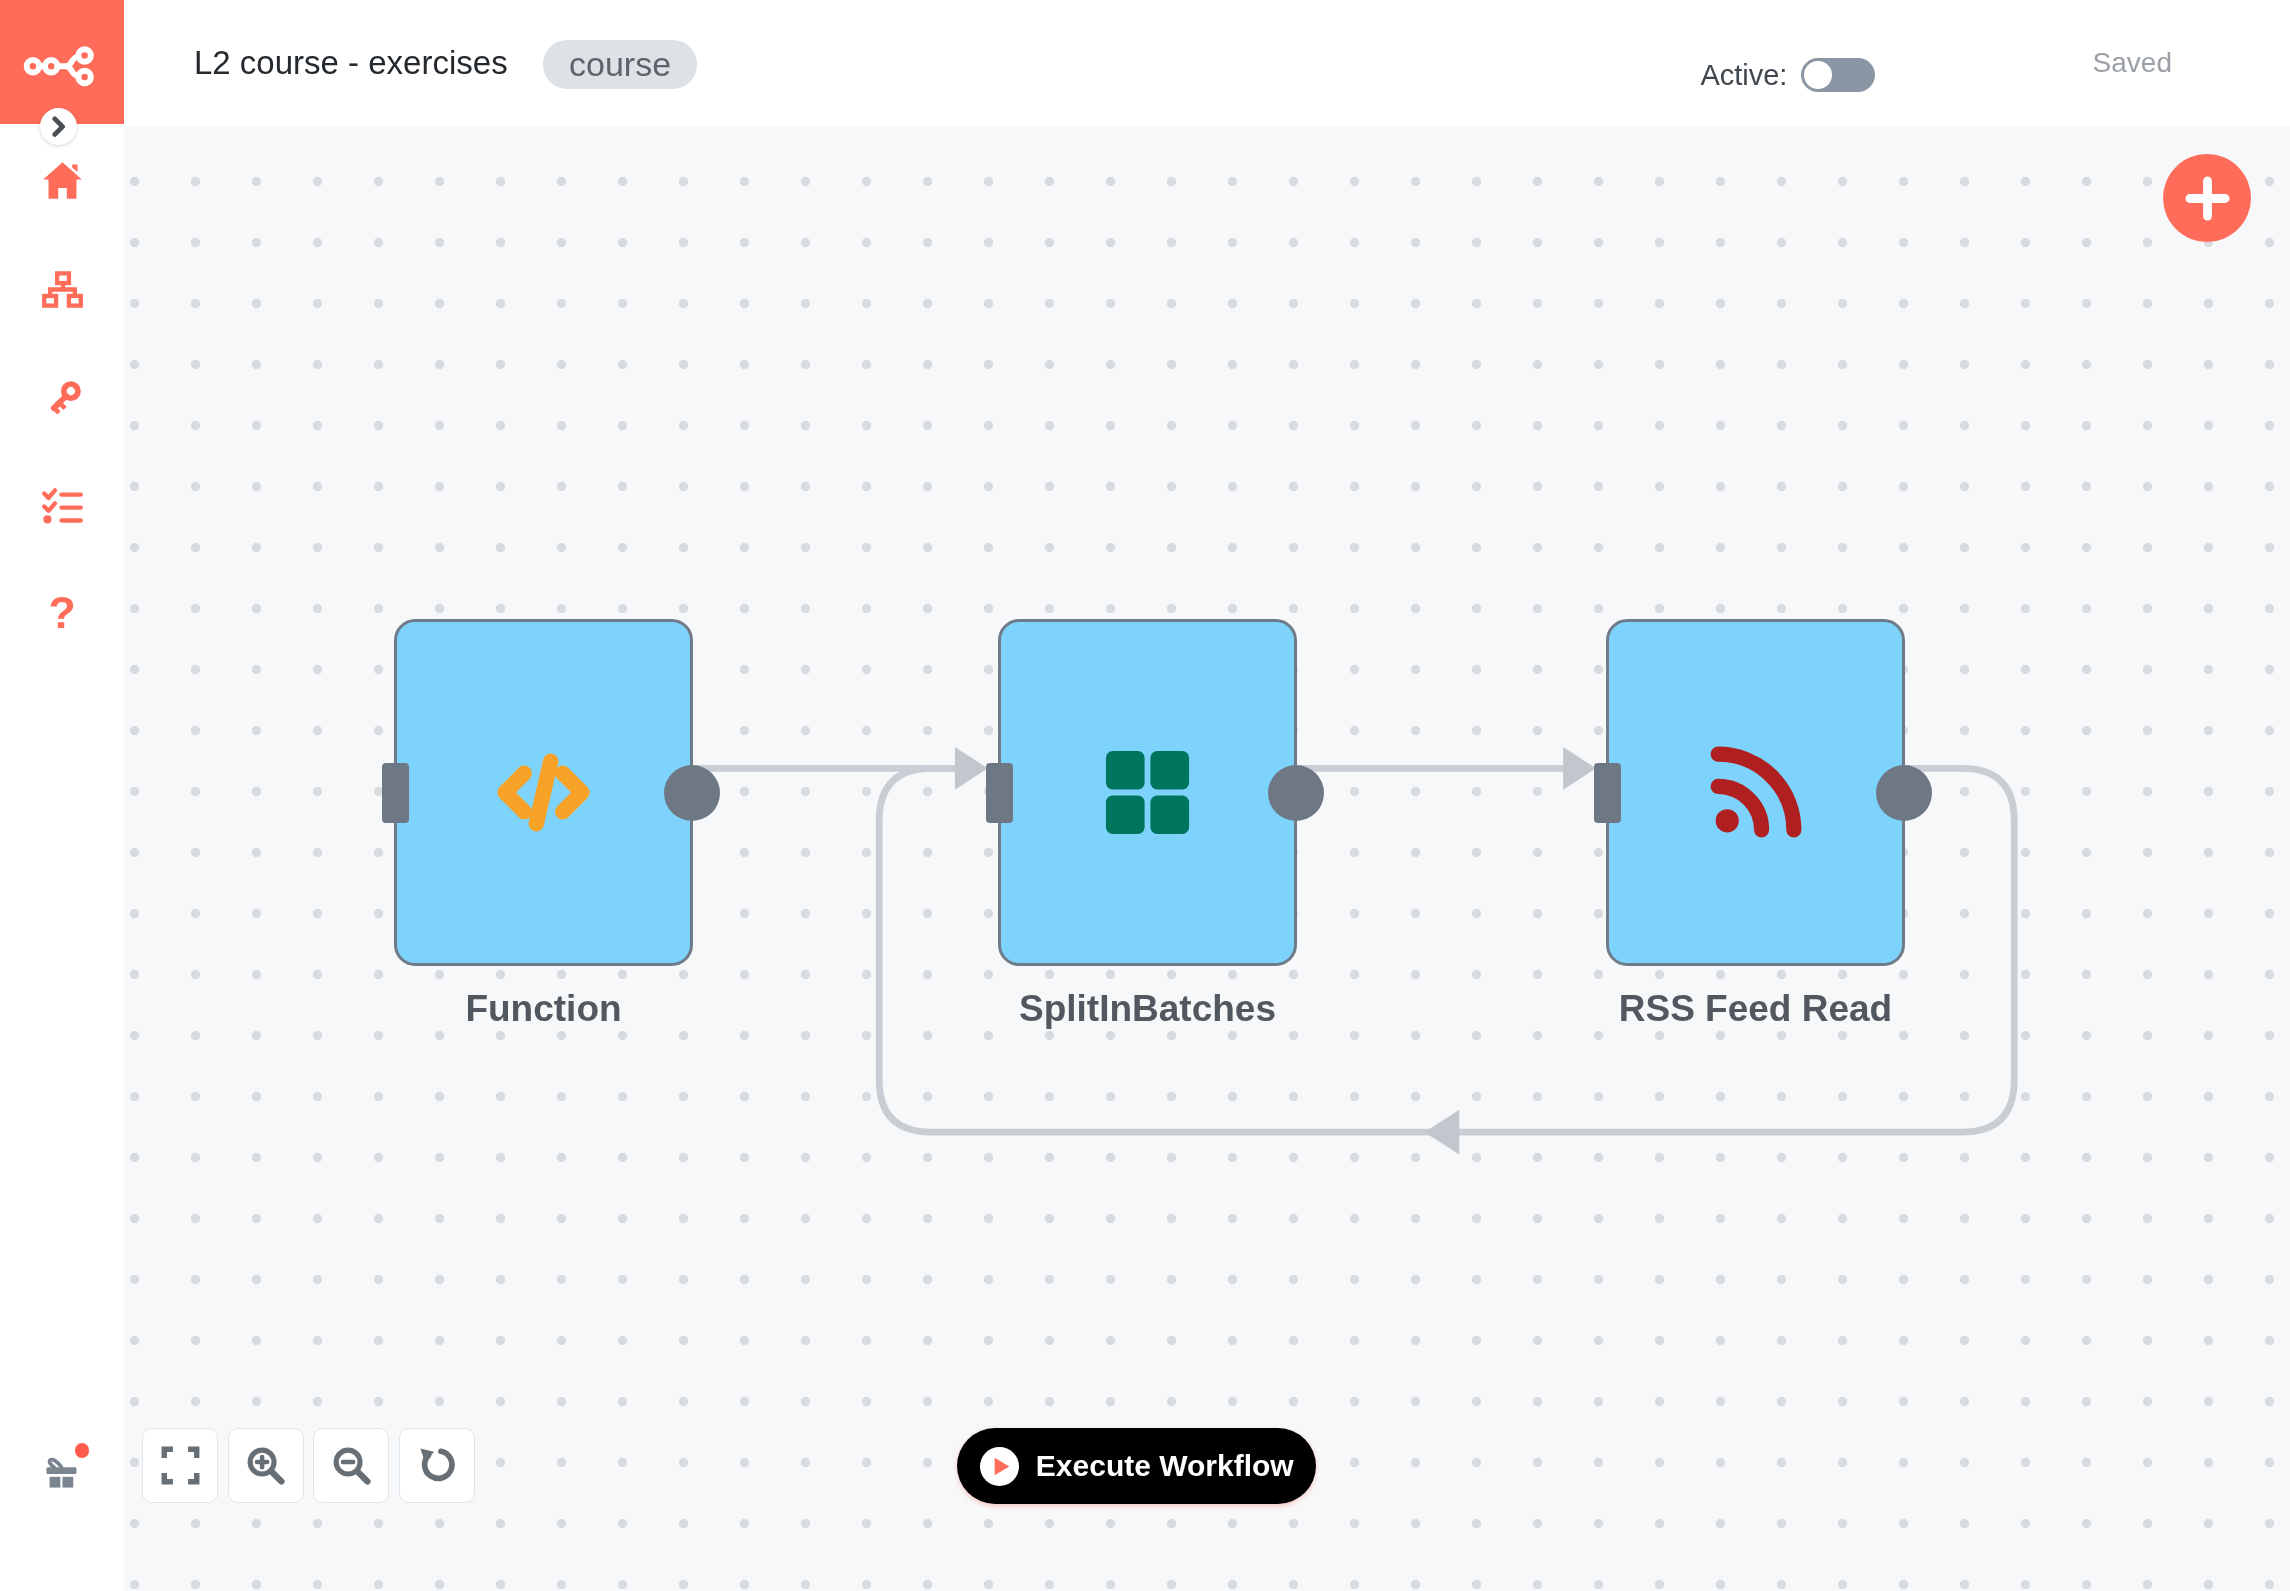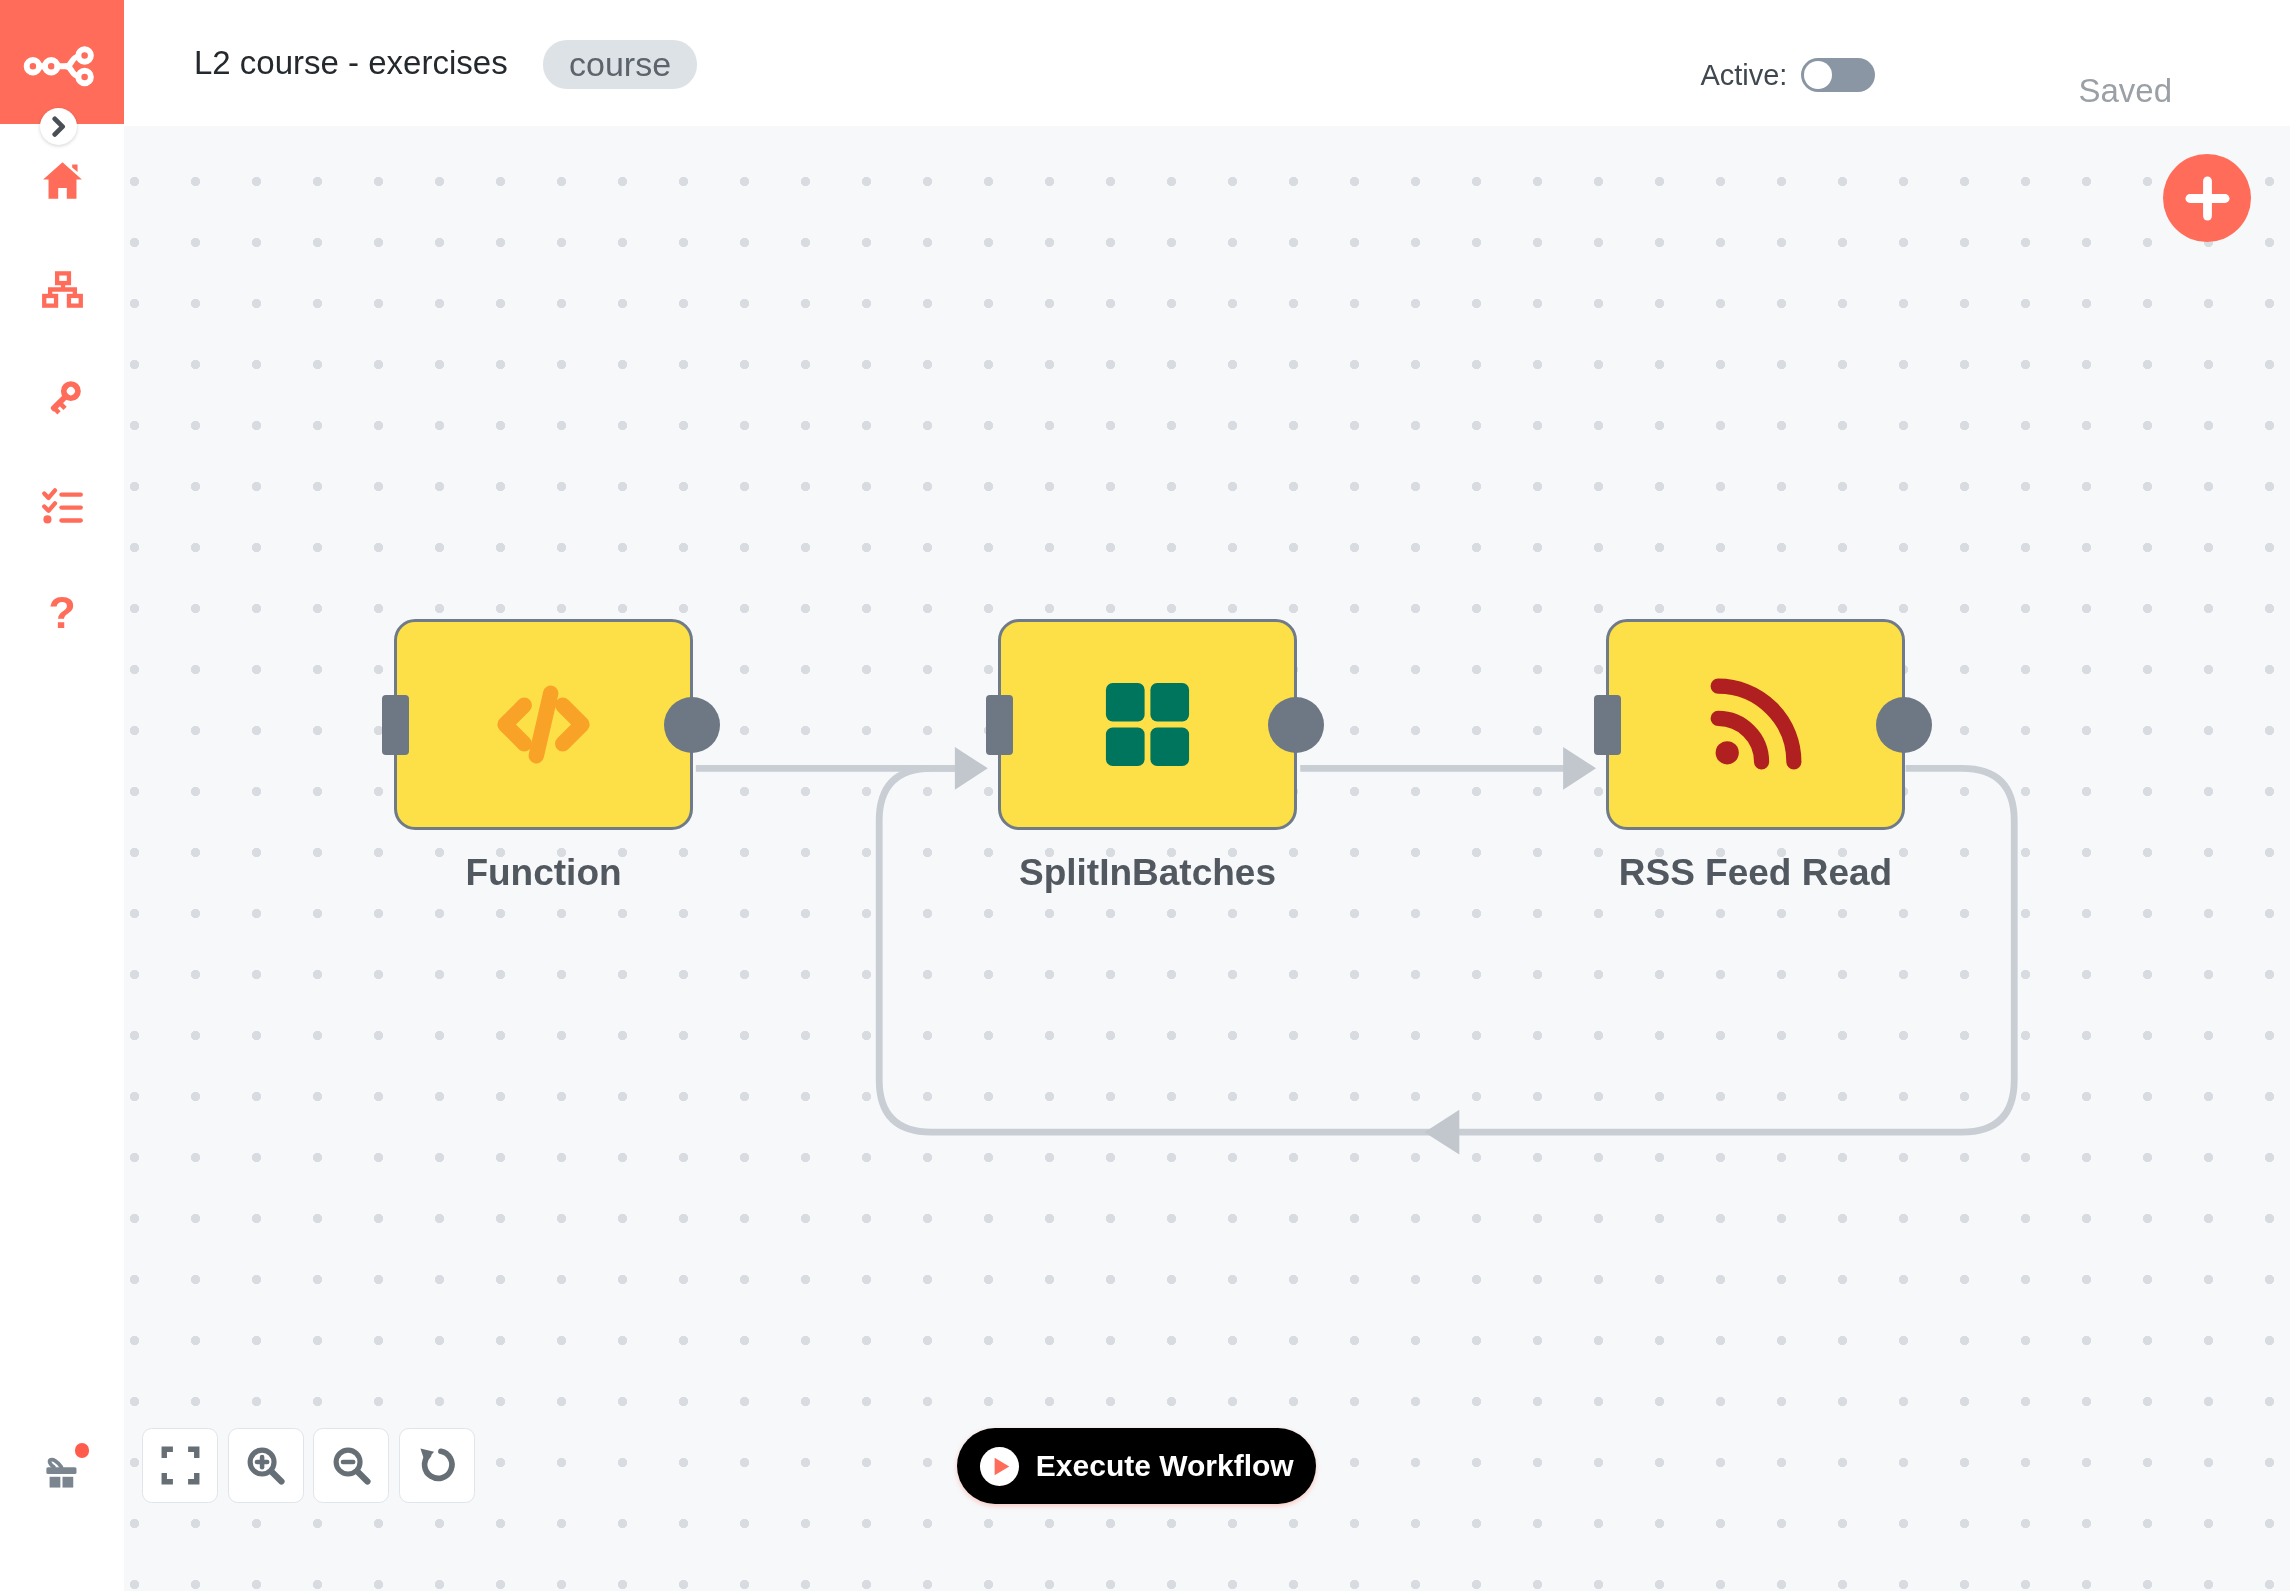--- a/index.html
+++ b/index.html
@@ -20,35 +20,35 @@
   .header { position:absolute; left:124px; top:0; right:0; height:126px; background:#ffffff; z-index:5; }
   .wf-title { position:absolute; left:70px; top:0; height:126px; display:flex; align-items:center;
     font-size:33px; color:#24292e; }
   .tag-badge { position:absolute; left:419px; top:40px; height:49px; padding:0 26px; border-radius:24px;
     background:#dde2e7; color:#5c636b; font-size:34px; display:flex; align-items:center; }
   .active-wrap { position:absolute; right:415px; top:12px; height:126px; display:flex; align-items:center; gap:13.6px; }
   .active-label { font-size:29px; color:#40474e; }
   .toggle { width:74px; height:34px; border-radius:17.5px; background:#8a96a3; position:relative; cursor:pointer; }
   .toggle .knob { position:absolute; left:2.9px; top:2.9px; width:28px; height:28px; border-radius:50%; background:#ffffff; }
   .saved { position:absolute; right:118px; top:0; height:126px; display:flex; align-items:center;
-    font-size:33px; color:#9aa0a5;margin-top:28px; }
+    font-size:28px; color:#9aa0a5; }
 
   
   .sidebar { position:absolute; left:0; top:0; width:124px; height:1591px; background:#ffffff; z-index:6; }
   .logo-sq { position:absolute; left:0; top:0; width:124px; height:124px; background:#ff6d5a;
     display:flex; align-items:center; justify-content:center; }
   .collapse-btn { position:absolute; left:40px; top:108px; width:37px; height:37px; border-radius:50%;
     background:#ffffff; box-shadow:0 1px 3.9px rgba(0,0,0,.18); display:flex; align-items:center; justify-content:center; z-index:7; }
   .side-icon { position:absolute; left:0; width:124px; display:flex; justify-content:center; cursor:pointer; }
   .help-glyph { font-size:45px; font-weight:800; color:#ff6d5a; line-height:1; }
   .gift-wrap { position:relative; }
   .gift-dot { position:absolute; right:-5.8px; top:-7.8px; width:14.6px; height:14.6px; border-radius:50%; background:#ff5c4c; }
 
   
-  .node { position:absolute; width:299px; height:211px; background:#fde047; border:3.9px solid #6f7b88;
+  .node { position:absolute; width:299px; height:347px; background:#7dd3fc; border:3.9px solid #6f7b88;
     border-radius:21.3px; z-index:2; cursor:pointer; }
   .node .icon-box { position:absolute; inset:0; display:flex; align-items:center; justify-content:center; }
   .port-in { position:absolute; left:-15.5px; top:50%; margin-top:-30px; width:27px; height:60px;
     border-radius:3.9px; background:#6d7884; }
   .port-out { position:absolute; right:-30px; top:50%; margin-top:-28px; width:56px; height:56px;
     border-radius:50%; background:#6d7884; }
   .node-label { position:absolute; left:-50%; top:calc(100% + 25px); width:200%; text-align:center;
     font-size:37px; font-weight:600; color:#52585f; }
 
   

